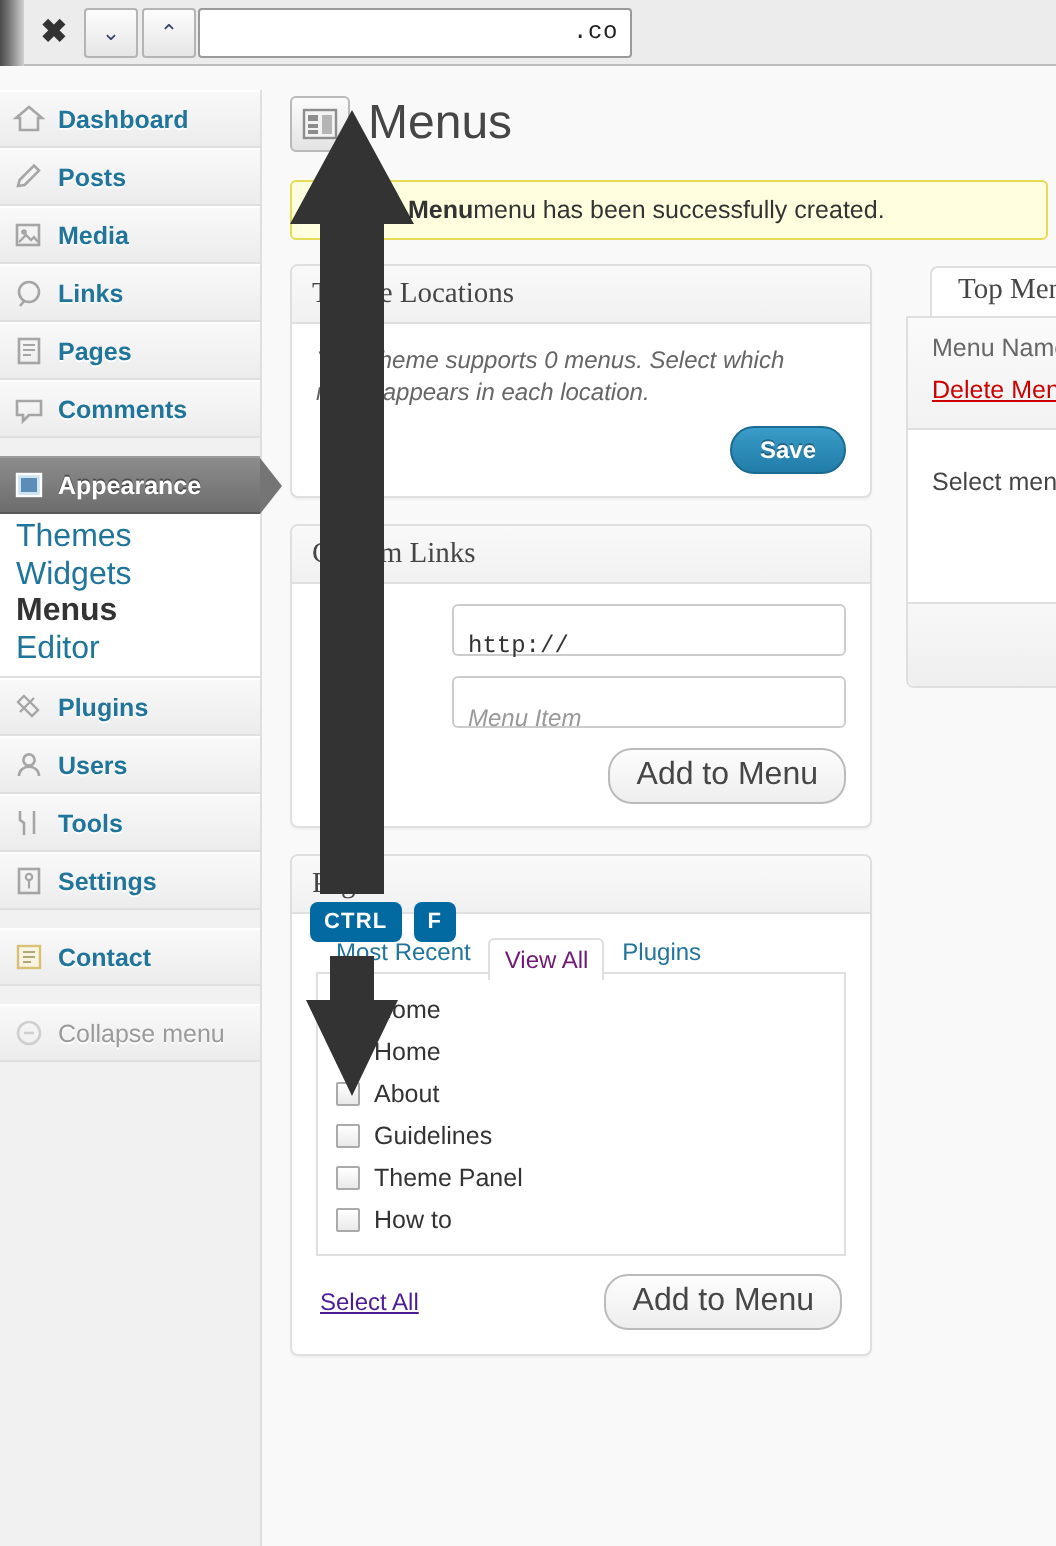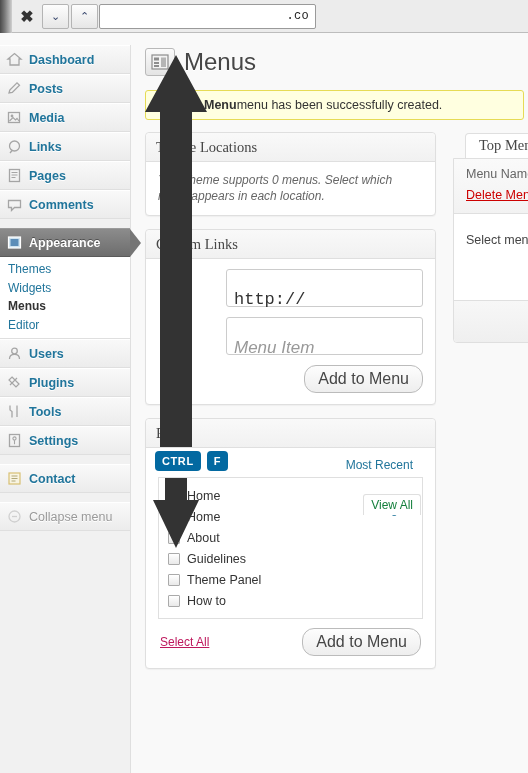--- a/index.html
+++ b/index.html
@@ -80,21 +80,21 @@
     border-left: 11px solid #757575;
   }
   .s-item.dim .lbl { color: #9a9a9a; font-weight: normal; text-align: center; }
   .s-gap { height: 9px; background: #f1f1f1; }
 
   .s-ico { width: 17px; height: 17px; flex: 0 0 17px; opacity: .62; }
   .s-ico svg { display: block; }
   .s-item.active .s-ico { opacity: 1; }
 
   .submenu { background: #fff; padding: 3px 0 4px 8px; border-bottom: 1px solid #dfdfdf; }
-  .sub-item { font-size: 12px; color: #21759b; line-height: 18.5px; cursor: pointer; }
+  .sub-item { font-size: 16px; color: #21759b; line-height: 18.5px; cursor: pointer; }
   .sub-item.cur { color: #333; font-weight: bold; }
 
   
   .main {
     position: absolute; left: 131px; top: 33px; right: 0; bottom: 0;
     background: #f9f9f9; padding: 10px 0 0 14px;
     overflow: hidden;
   }
   .page-head { display: flex; align-items: center; gap: 9px; height: 38px; }
   .page-icon {
@@ -143,54 +143,54 @@
   .btn-secondary {
     background: linear-gradient(180deg,#fdfdfd,#eee);
     border: 1px solid #bbb; border-radius: 12px;
     color: #464646; font-size: 16px;
     padding: 4px 13px; cursor: pointer;
   }
   .row-right { display: flex; justify-content: flex-end; margin-top: 9px; }
 
   .field {
     display: block; width: 197px; margin: 0 0 10px auto;
-    height: 26px; padding: 18px 7px;
+    height: 26px; padding: 8px 7px;
     border: 1px solid #ccc; border-radius: 3px; background: #fff;
-    font-family: "Liberation Mono", monospace; font-size: 17px; color: #333;
+    font-family: "Liberation Mono", monospace; font-size: 12px; color: #333;
     line-height: 24px;
   }
   .field.ph { font-family: "Liberation Sans", sans-serif; font-style: italic; color: #999; }
 
   
-  .tabbar { display: flex; align-items: flex-end; gap: 1px; padding: 0 2px; height: 23px; flex-direction: column; }
+  .tabbar { display: flex; align-items: flex-end; gap: 1px; padding: 0 2px; height: 23px; }
   .tab {
     font-size: 12px; color: #21759b; padding: 3px 7px; cursor: pointer;
     border: 1px solid transparent; border-bottom: none;
   }
   .tab.sel {
-    color: #15803d; background: #fff;
+    color: #701a75; background: #fff;
     border-color: #dfdfdf; border-radius: 3px 3px 0 0;
-    position: relative; top: 18px;
+    position: relative; top: 4px;
   }
   .listbox {
     border: 1px solid #dfdfdf; background: #fff;
     padding: 7px 9px; max-height: 152px;
   }
   .ck-row { display: flex; align-items: center; gap: 7px; height: 21px; }
   .ck {
     width: 12px; height: 12px; flex: 0 0 12px;
     border: 1px solid #aaa; background: linear-gradient(180deg,#fff,#e9e9e9);
     border-radius: 1px; cursor: pointer;
   }
   .ck-lb { font-size: 12.5px; color: #333; }
   .foot {
     display: flex; align-items: center; justify-content: space-between;
     padding: 9px 2px 1px;
   }
-  .lnk { font-size: 12px; color: #be185d; text-decoration: underline; cursor: pointer; }
+  .lnk { font-size: 12px; color: #4c1d95; text-decoration: underline; cursor: pointer; }
 
   
   .rtabs { display: flex; padding-left: 12px; height: 26px; align-items: flex-end; }
   .rtab {
     font-family: "Liberation Serif", serif; font-size: 14.5px; color: #464646;
     background: #fff; border: 1px solid #dfdfdf; border-bottom: none;
     border-radius: 4px 4px 0 0; padding: 3px 13px 4px; cursor: pointer;
     white-space: nowrap;
   }
   .rpanel { background: #fff; border: 1px solid #dfdfdf; border-radius: 0 4px 4px 4px; }
@@ -315,34 +315,34 @@
     <div class="submenu">
       <div class="sub-item">Themes</div>
       <div class="sub-item">Widgets</div>
       <div class="sub-item cur">Menus</div>
       <div class="sub-item">Editor</div>
     </div>
 
     <div class="s-item">
       <span class="s-ico">
           <svg width="17" height="17" viewBox="0 0 17 17">
+            <path d="M4 11 L11 4 M6 3 L13 10 L10 13 L3 6 Z" fill="none" stroke="#777" stroke-width="1.2"></path>
+          </svg>
+        </span>
+      <span class="lbl">Plugins</span>
+    </div>
+
+    <div class="s-item">
+      <span class="s-ico">
+          <svg width="17" height="17" viewBox="0 0 17 17">
             <circle cx="8.5" cy="6" r="2.8" fill="none" stroke="#777" stroke-width="1.3"></circle>
             <path d="M3.5 14c0-3 2.3-4.6 5-4.6s5 1.6 5 4.6" fill="none" stroke="#777" stroke-width="1.3"></path>
           </svg>
         </span>
       <span class="lbl">Users</span>
-    </div>
-
-    <div class="s-item">
-      <span class="s-ico">
-          <svg width="17" height="17" viewBox="0 0 17 17">
-            <path d="M4 11 L11 4 M6 3 L13 10 L10 13 L3 6 Z" fill="none" stroke="#777" stroke-width="1.2"></path>
-          </svg>
-        </span>
-      <span class="lbl">Plugins</span>
     </div>
 
     <div class="s-item">
       <span class="s-ico">
           <svg width="17" height="17" viewBox="0 0 17 17">
             <path d="M4 2.5v4.5l2 1.5v6M11 2.5v11.5" fill="none" stroke="#777" stroke-width="1.3"></path>
           </svg>
         </span>
       <span class="lbl">Tools</span>
     </div>
@@ -406,20 +406,23 @@
     </div>
 
     <div class="cols">
 
       <div class="col-left">
 
         <div class="box">
           <div class="box-h">Theme Locations</div>
           <div class="box-b">
             <div class="hint">Your theme supports 0 menus. Select which menu appears in each location.</div>
+            <div class="row-right">
+              <button class="btn-primary">Save</button>
+            </div>
           </div>
         </div>
 
         <div class="box">
           <div class="box-h">Custom Links</div>
           <div class="box-b">
             <div class="field">http://</div>
             <div class="field ph">Menu Item</div>
             <div class="row-right">
               <button class="btn-secondary">Add to Menu</button>

